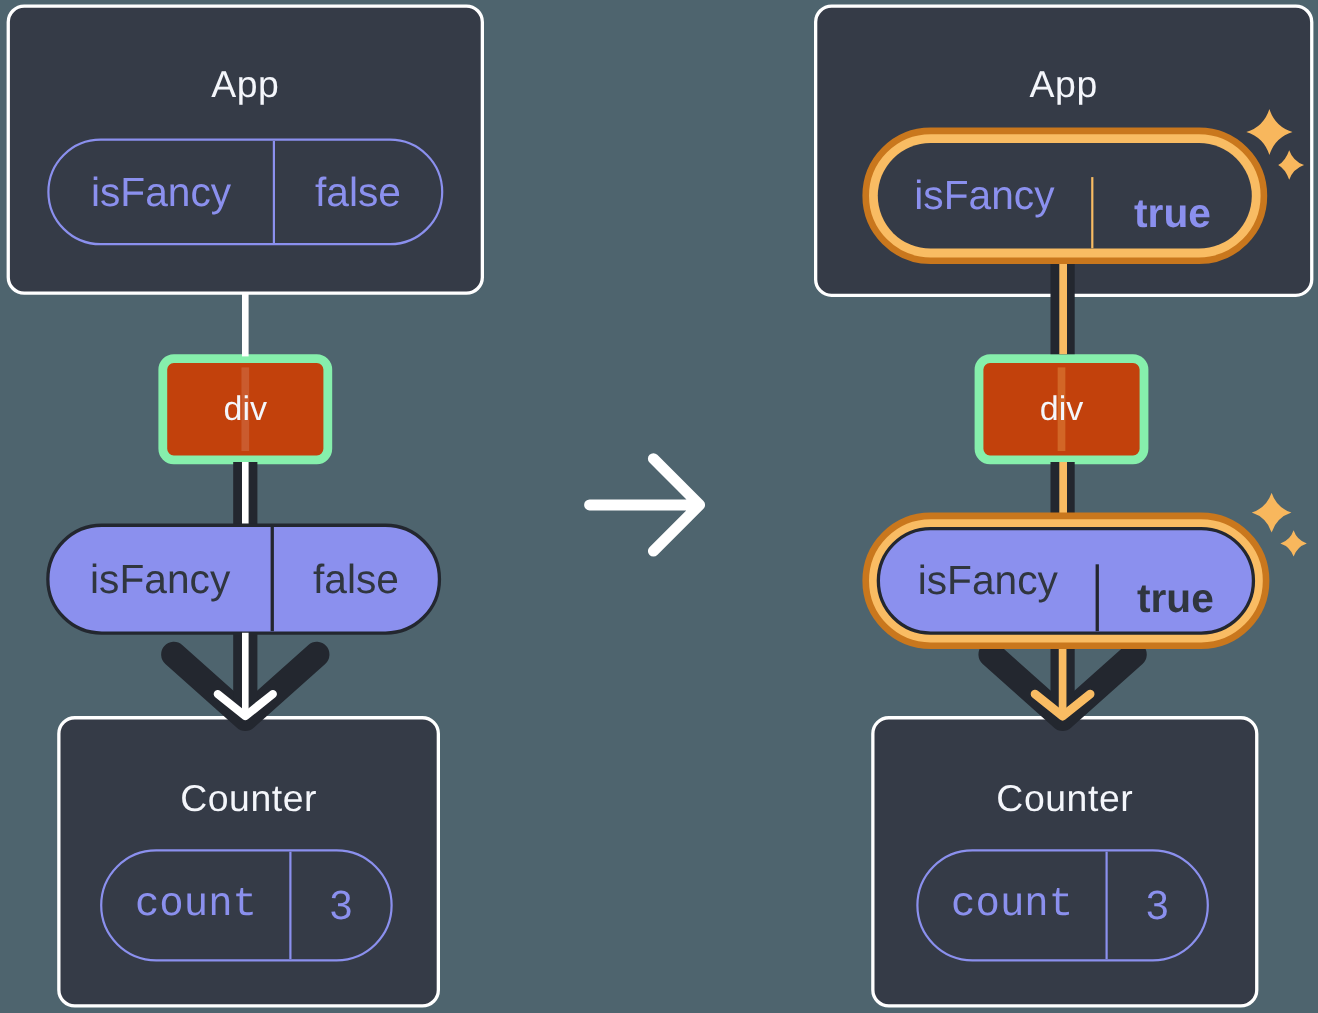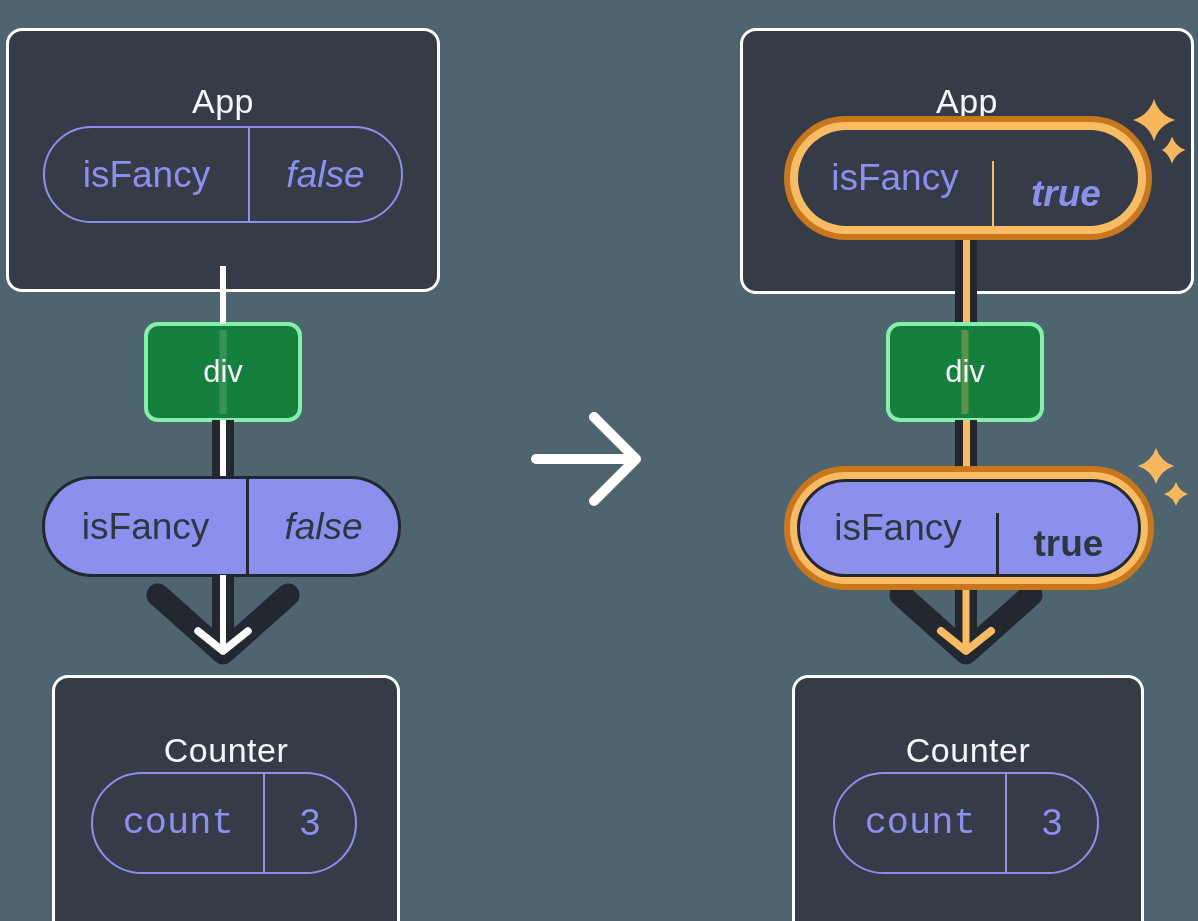--- a/index.html
+++ b/index.html
@@ -6,49 +6,49 @@
   .stage{
     position:relative;width:1198px;height:921px;overflow:hidden;
     background:#4E646E;
     font-family:"Liberation Sans",sans-serif;
     -webkit-font-smoothing:antialiased;
   }
   
   .box{
     position:absolute;z-index:1;
     background:#353B47;border:3px solid #FFFFFF;border-radius:16px;
-    box-sizing:border-box;display:flex;flex-direction:column;align-items:center;margin-top:24px;
+    box-sizing:border-box;display:flex;flex-direction:column;align-items:center;
   }
   .box-title{
     color:#F4F6FB;font-size:34px;font-weight:500;letter-spacing:.5px;line-height:1.2;
   }
   .divbox{
     position:absolute;z-index:1;
-    background:#15803d;border:4px solid #86efac;border-radius:14px;
+    background:#c2410c;border:8px solid #86efac;border-radius:14px;
     box-sizing:border-box;display:flex;align-items:center;justify-content:center;
   }
   .divbox .div-label{color:#F4F6FB;font-size:31px;font-weight:500;position:relative;z-index:2;}
   .ghost-line{
     position:absolute;top:4px;bottom:4px;left:50%;transform:translateX(-50%);
     width:7px;z-index:1;
   }
   .ghost-white{background:rgba(255,255,255,0.14);}
   .ghost-orange{background:rgba(249,188,99,0.30);}
   
   .pill{
     position:absolute;z-index:3;box-sizing:border-box;
     border-radius:999px;display:flex;align-items:stretch;overflow:hidden;
     font-size:37px;
   }
   .pill-outline{border:2.5px solid #8B90EE;color:#8B90EE;}
   .pill-outline .cell + .cell{border-left:2.5px solid #8B90EE;}
   .pill-filled{background:#8B90EE;border:3px solid #23272F;color:#30363F;}
   .pill-filled .cell + .cell{border-left:3px solid #23272F;}
   .cell{display:flex;align-items:center;justify-content:center;box-sizing:border-box;text-align:center;}
-  .w57{width:57%;} .w43{width:43%;font-style:italic;} .w65{width:65%;font-family:Liberation Mono, monospace;} .w35{width:35%;} .w58{width:58%;} .w42{width:42%;}
+  .w57{width:57%;} .w43{width:43%;} .w65{width:65%;font-family:Liberation Mono, monospace;} .w35{width:35%;} .w58{width:58%;} .w42{width:42%;}
   .bold{font-weight:700;margin-top:31px;}
   
   .ring{
     position:absolute;z-index:5;box-sizing:border-box;
     border:6px solid #C9771D;background:#F9BC63;border-radius:999px;
   }
   .ring-inner{
     width:100%;height:100%;border-radius:999px;box-sizing:border-box;
     display:flex;align-items:stretch;overflow:hidden;font-size:37px;
   }

